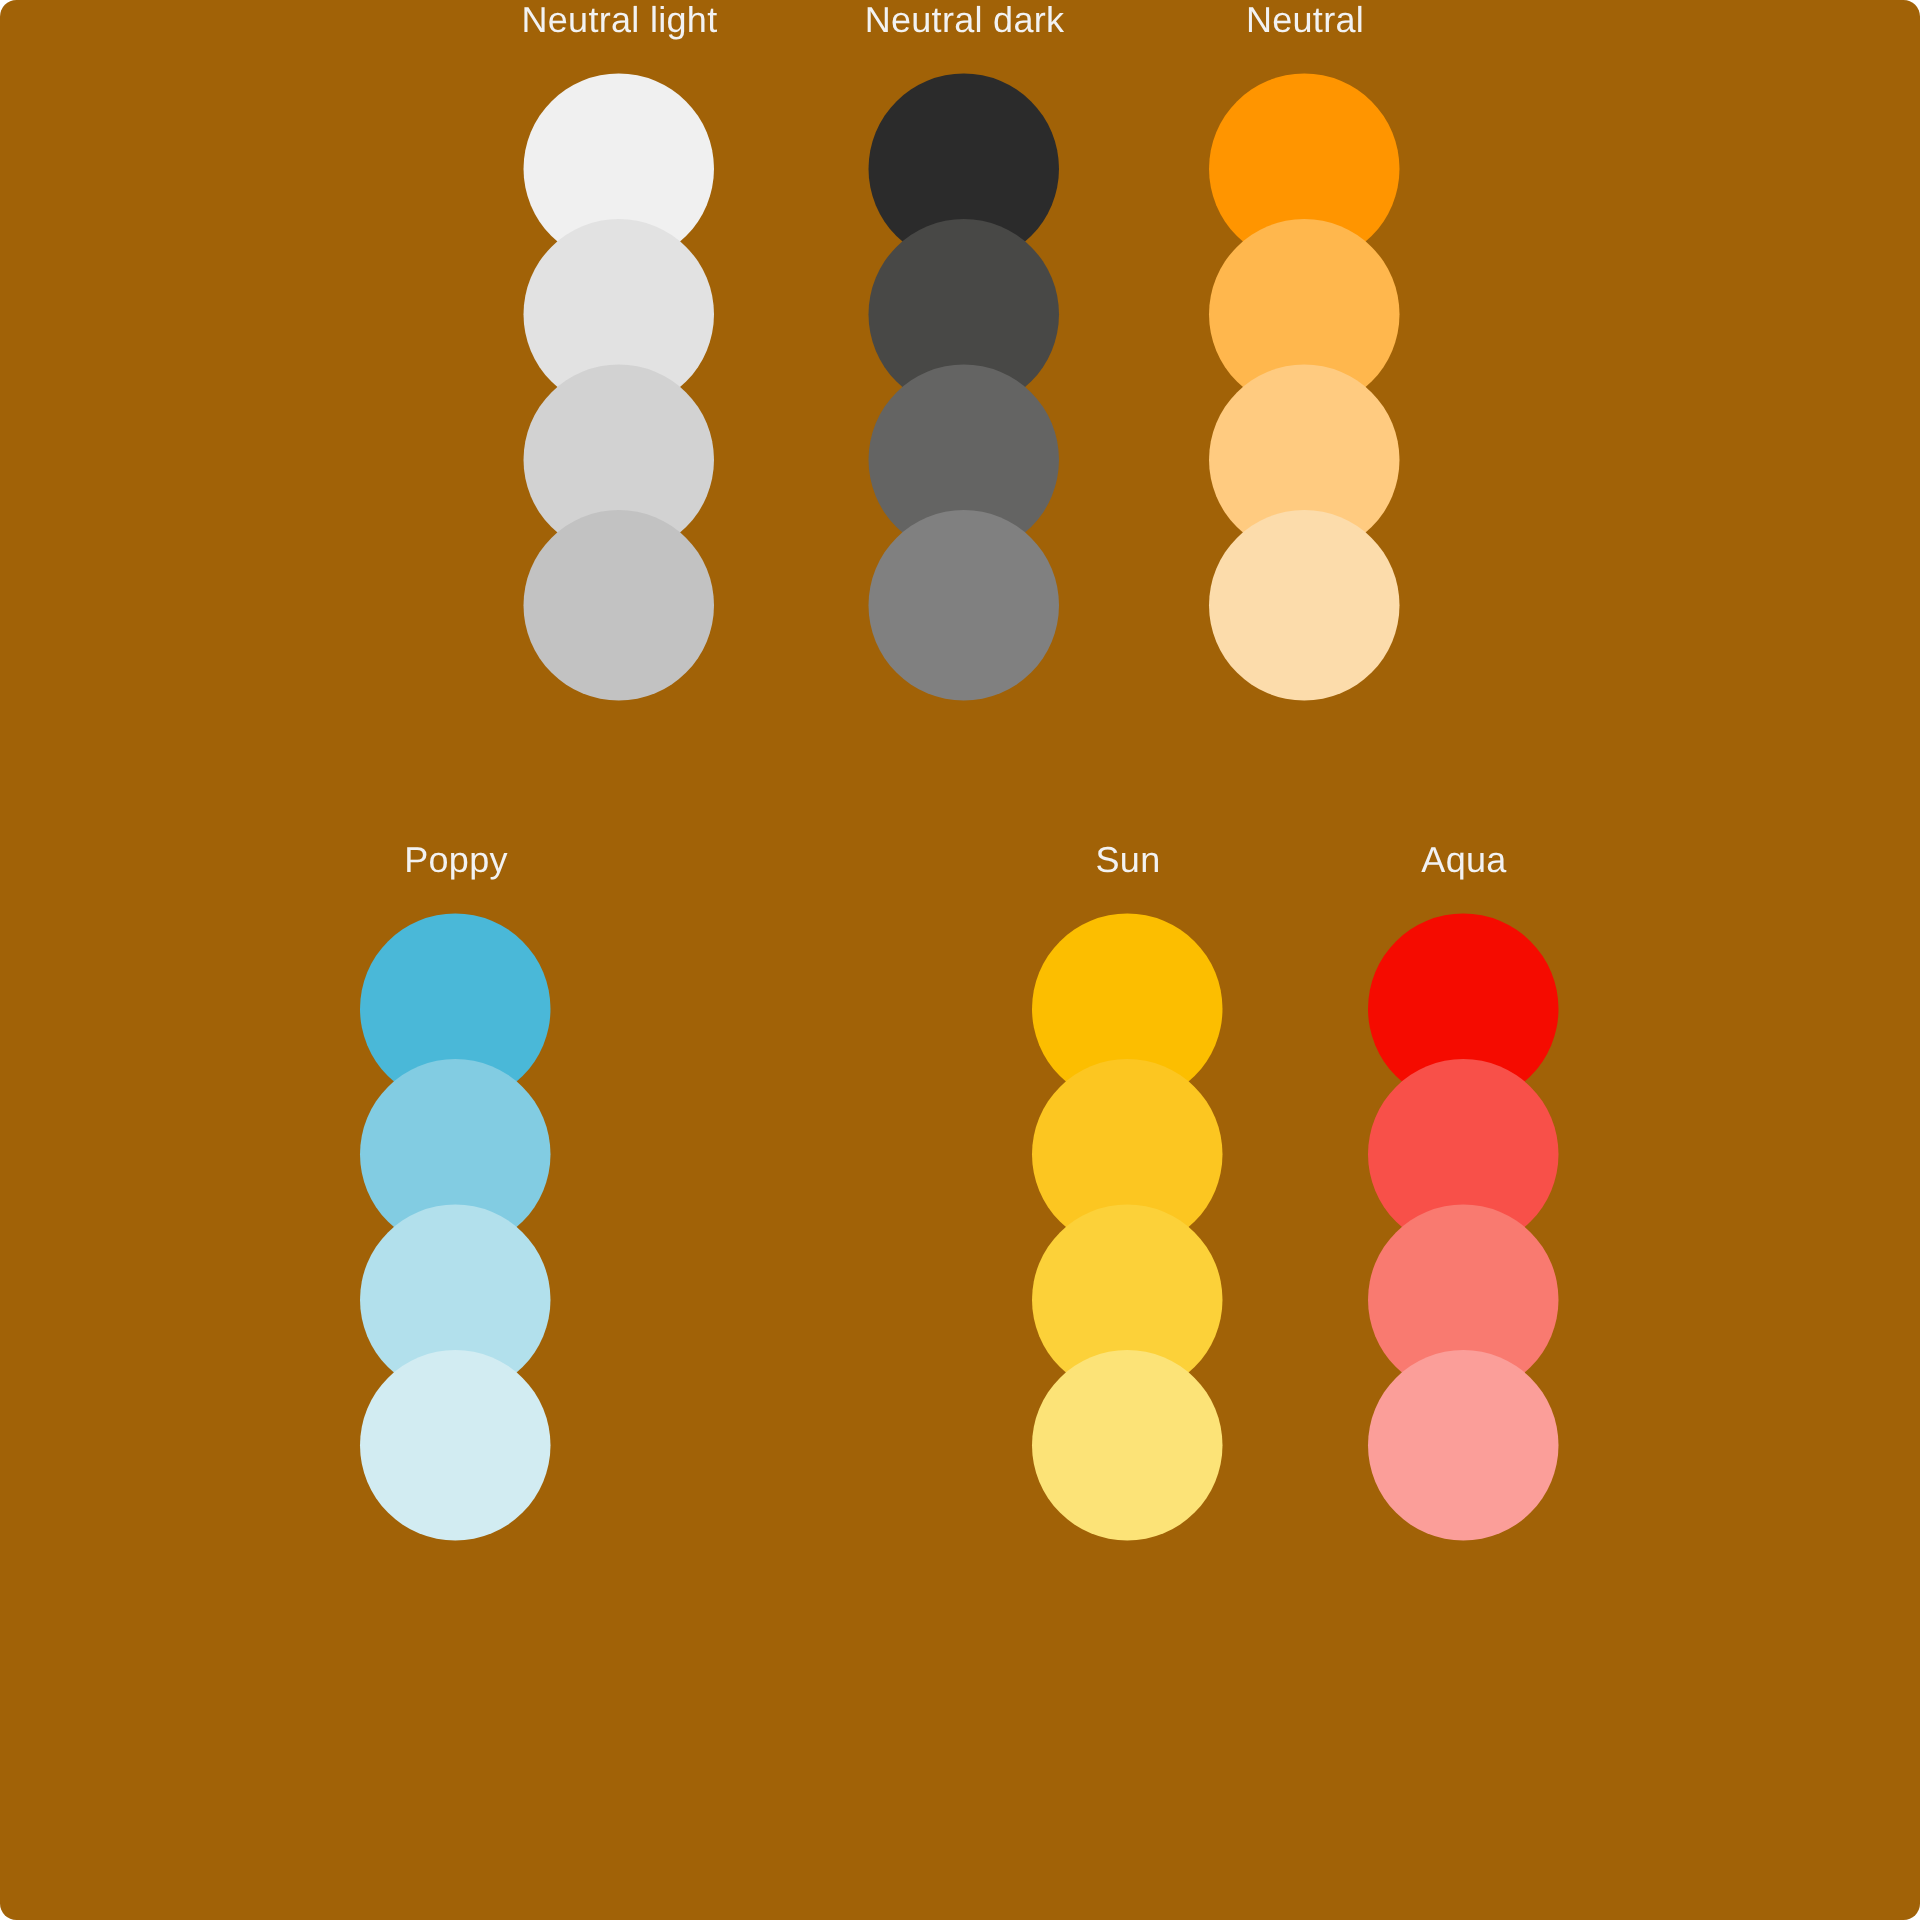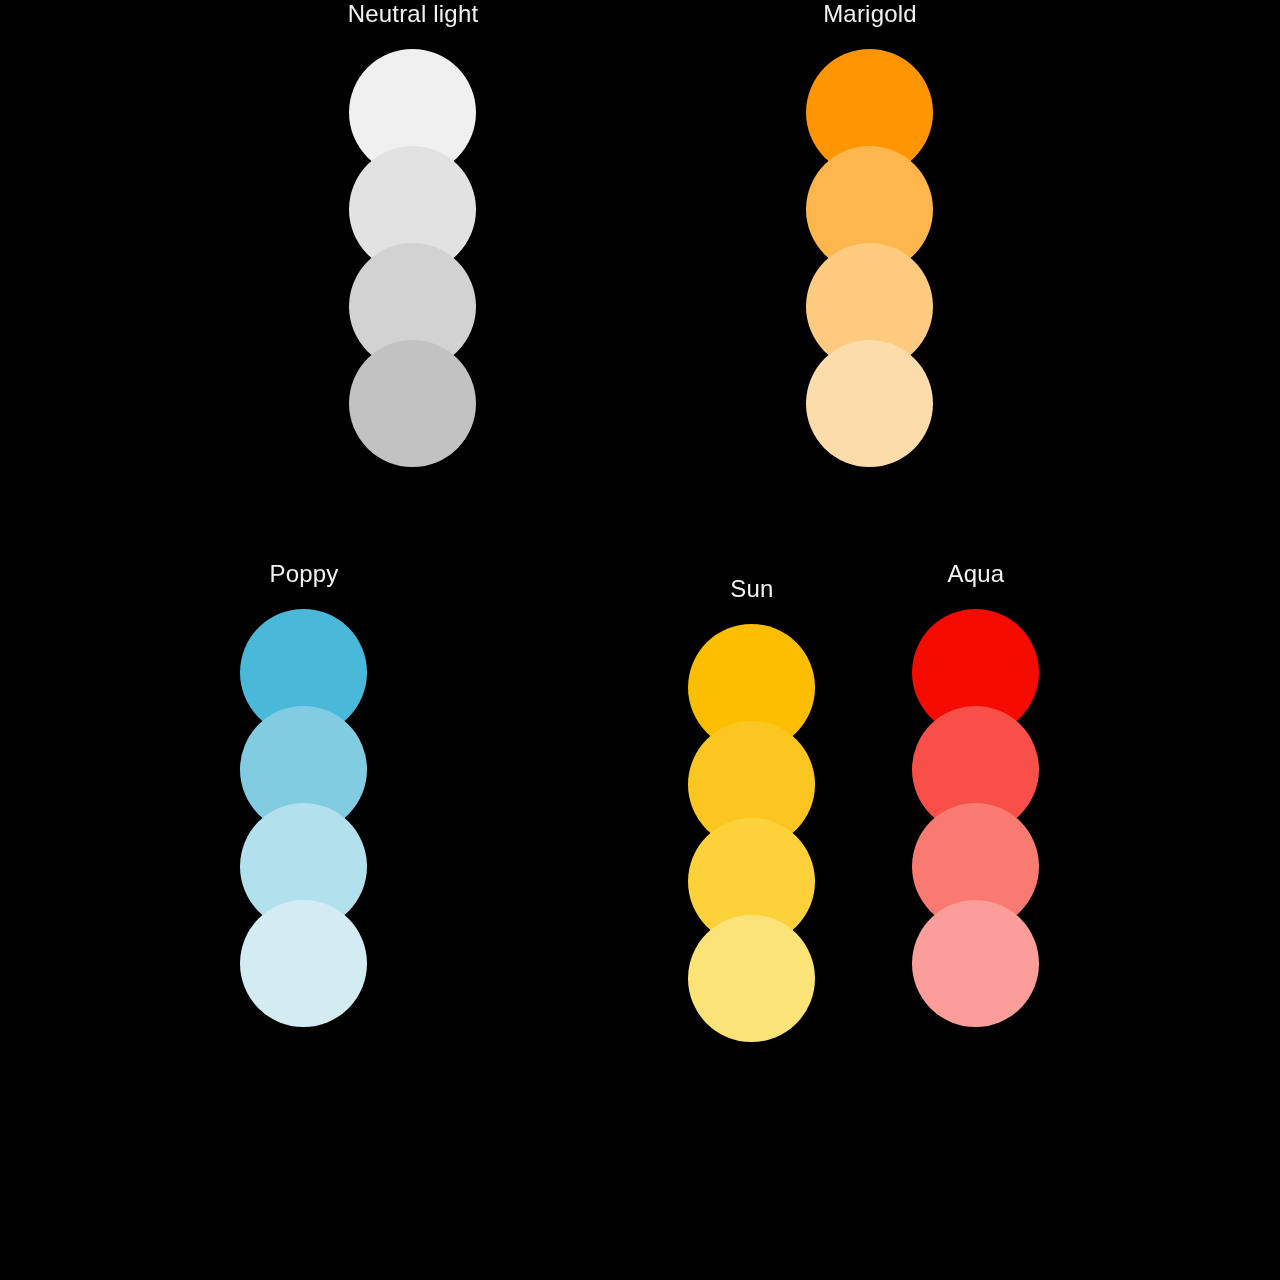--- a/index.html
+++ b/index.html
@@ -59,53 +59,62 @@
     border-radius: 50%;
   }
   .swatch-dot.s0 { top: 0px;   z-index: 1; }
   .swatch-dot.s1 { top: 97px;  z-index: 2; }
   .swatch-dot.s2 { top: 194px; z-index: 3; }
   .swatch-dot.s3 { top: 291px; z-index: 4; }
 </style>
 </head>
 <body>
 
-<div id="palette-board" style="background: #000000;">
+<div id="palette-board" style="background: #a16207; border-radius: 11px;">
   <div class="palette-row" id="row-top">
       <div class="swatch-column" style="left: 413px;">
         <span class="column-label" style="color: rgb(242, 242, 242);">Neutral light</span>
         <div class="swatch-stack">
           <div class="swatch-dot s0" title="Neutral light #f0f0f0" style="background: rgb(240, 240, 240);"></div>
           <div class="swatch-dot s1" title="Neutral light #e2e2e2" style="background: rgb(226, 226, 226);"></div>
           <div class="swatch-dot s2" title="Neutral light #d2d2d2" style="background: rgb(210, 210, 210);"></div>
           <div class="swatch-dot s3" title="Neutral light #c2c2c2" style="background: rgb(194, 194, 194);"></div>
         </div>
       </div>
+      <div class="swatch-column" style="left: 643px;">
+        <span class="column-label" style="color: rgb(242, 242, 242);">Neutral dark</span>
+        <div class="swatch-stack">
+          <div class="swatch-dot s0" title="Neutral dark #2b2b2b" style="background: rgb(43, 43, 43);"></div>
+          <div class="swatch-dot s1" title="Neutral dark #484846" style="background: rgb(72, 72, 70);"></div>
+          <div class="swatch-dot s2" title="Neutral dark #646463" style="background: rgb(100, 100, 99);"></div>
+          <div class="swatch-dot s3" title="Neutral dark #808080" style="background: rgb(128, 128, 128);"></div>
+        </div>
+      </div>
       <div class="swatch-column" style="left: 870px;">
-        <span class="column-label" style="color: rgb(242, 242, 242);">Marigold</span>
+        <span class="column-label" style="color: rgb(242, 242, 242);">Neutral</span>
         <div class="swatch-stack">
           <div class="swatch-dot s0" title="Marigold #ff9500" style="background: rgb(255, 149, 0);"></div>
           <div class="swatch-dot s1" title="Marigold #ffb74d" style="background: rgb(255, 183, 77);"></div>
           <div class="swatch-dot s2" title="Marigold #ffcb80" style="background: rgb(255, 203, 128);"></div>
           <div class="swatch-dot s3" title="Marigold #fcdcab" style="background: rgb(252, 220, 171);"></div>
         </div>
       </div>
     </div>
   <div class="palette-row" id="row-bottom">
       <div class="swatch-column" style="left: 304px;">
         <span class="column-label" style="color: rgb(242, 242, 242);">Poppy</span>
         <div class="swatch-stack">
           <div class="swatch-dot s0" title="Aqua #4ab8d8" style="background: rgb(74, 184, 216);"></div>
           <div class="swatch-dot s1" title="Aqua #82cce2" style="background: rgb(130, 204, 226);"></div>
           <div class="swatch-dot s2" title="Aqua #b2e0ec" style="background: rgb(178, 224, 236);"></div>
           <div class="swatch-dot s3" title="Aqua #d2ecf2" style="background: rgb(210, 236, 242);"></div>
         </div>
       </div>
       <div class="swatch-column" style="left: 752px;">
-        <span class="column-label" style="color: rgb(242, 242, 242); margin-top: 15px;">Sun</span>
+        <span class="column-label" style="color: rgb(242, 242, 242);">Sun</span>
         <div class="swatch-stack">
           <div class="swatch-dot s0" title="Sun #fcbe00" style="background: rgb(252, 190, 0);"></div>
           <div class="swatch-dot s1" title="Sun #fcc621" style="background: rgb(252, 198, 33);"></div>
           <div class="swatch-dot s2" title="Sun #fcd139" style="background: rgb(252, 209, 57);"></div>
           <div class="swatch-dot s3" title="Sun #fce377" style="background: rgb(252, 227, 119);"></div>
         </div>
       </div>
       <div class="swatch-column" style="left: 976px;">
         <span class="column-label" style="color: rgb(242, 242, 242);">Aqua</span>
         <div class="swatch-stack">

